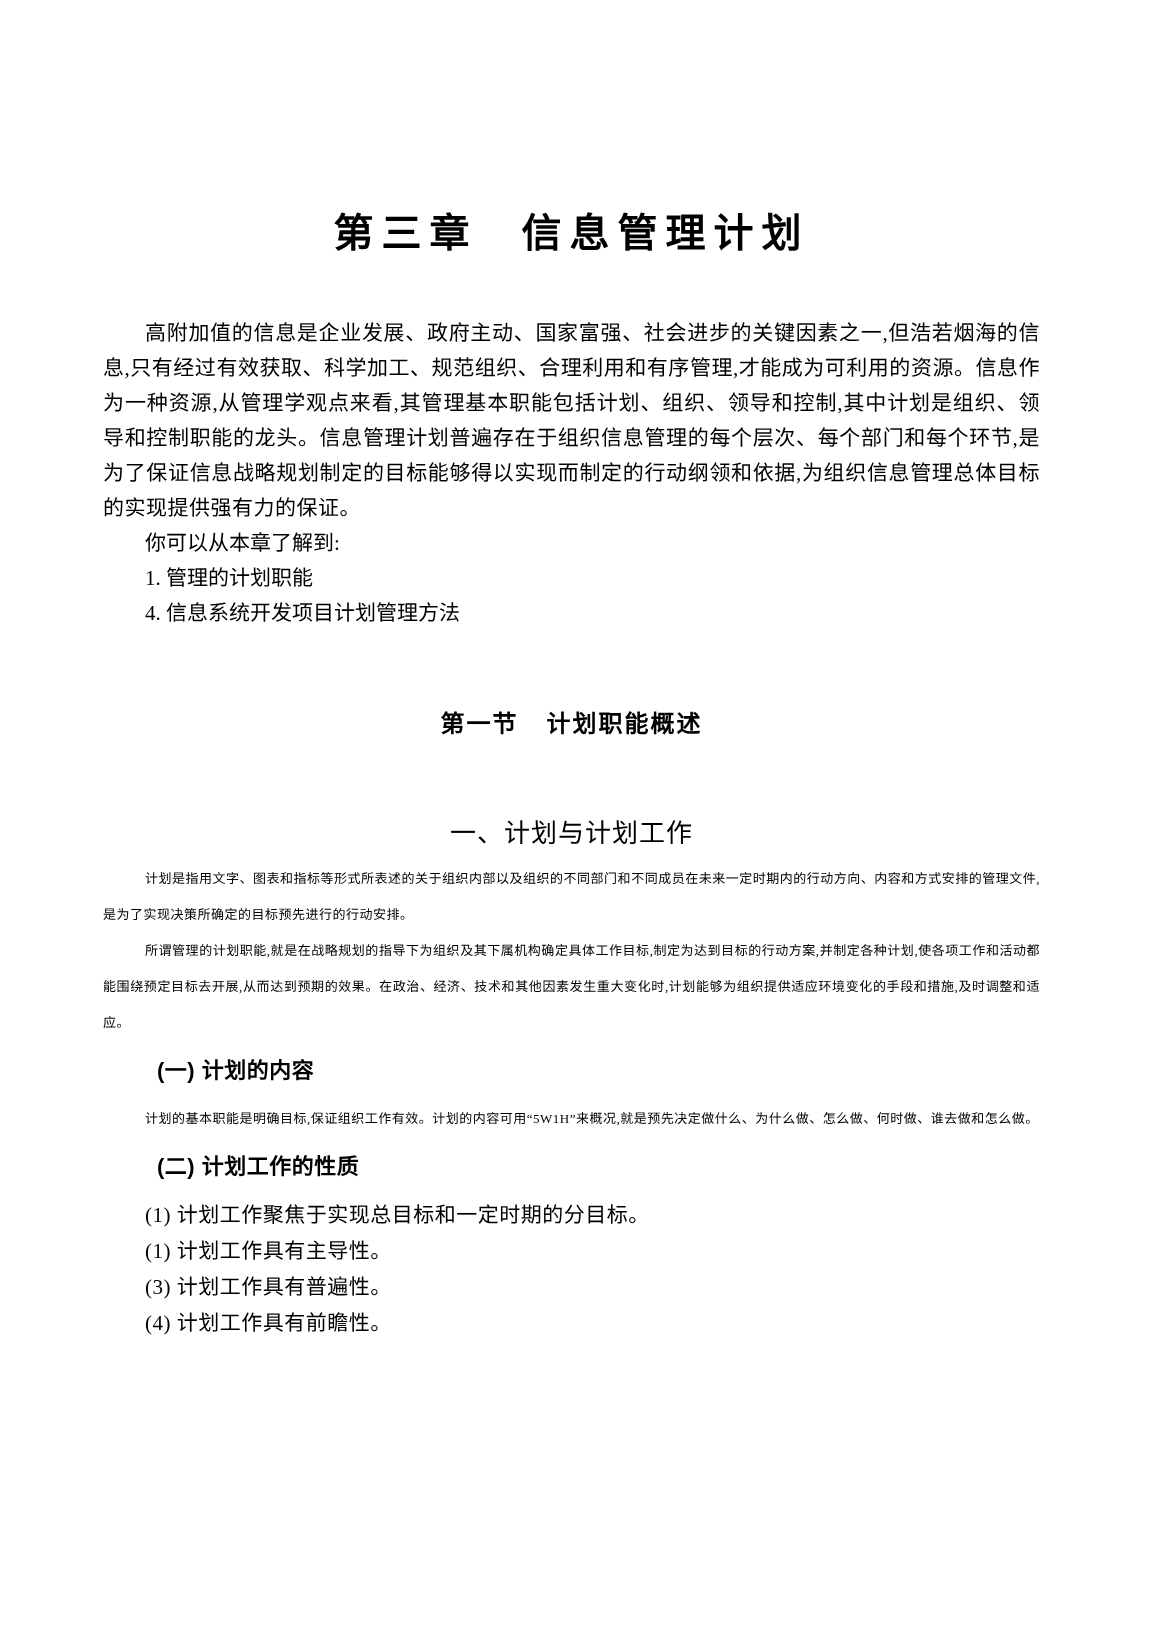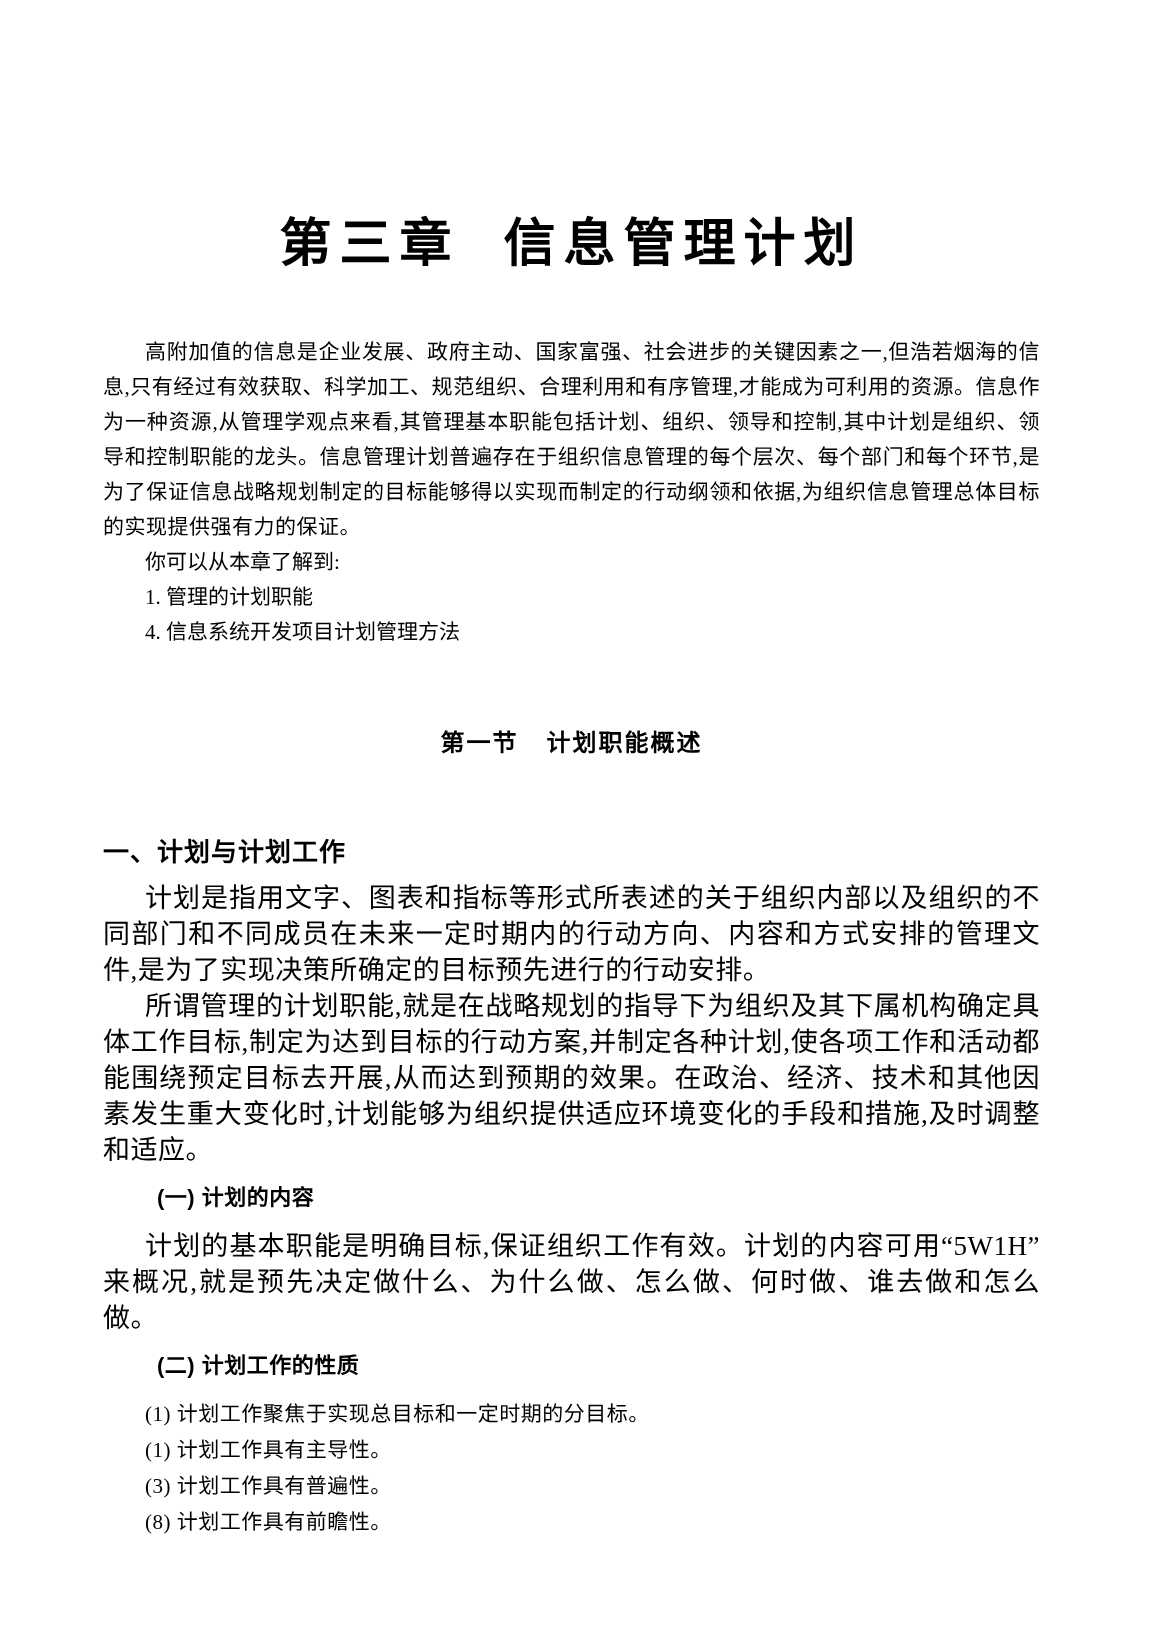--- a/index.html
+++ b/index.html
@@ -18,21 +18,21 @@
     padding: 0 125px 0 103px;
     overflow: hidden;
     font-family: "Liberation Serif", "DejaVu Serif", serif;
   }
 
   
   .chapter-title {
     margin: 0;
     padding-top: 202px;
     text-align: center;
-    font-size: 52px;
+    font-size: 40px;
     font-weight: 700;
     letter-spacing: 8px;
     line-height: 1.6;
     white-space: nowrap;
   }
   .chapter-title .chapter-num {
     margin-right: 44px;
   }
 
   
@@ -76,29 +76,30 @@
   }
   .section-title .section-num {
     margin-right: 28px;
   }
 
   
   .subsection-title {
     margin: 68px 0 0 0;
     font-family: "Liberation Sans", "DejaVu Sans", sans-serif;
     font-size: 26px;
-    font-weight: 700;
+    font-weight: 400;
     line-height: 36px;
     letter-spacing: 1px;
+    text-align: center;
   }
 
   .body-block { margin-top: 10px; }
   p.body36 {
     margin: 0;
-    font-size: 27px;
+    font-size: 13px;
     line-height: 36px;
     text-align: justify;
     letter-spacing: 0.5px;
   }
 
   
   .sub-head {
     margin: 12px;
     font-family: "Liberation Sans", "DejaVu Sans", sans-serif;
     font-size: 22px;
@@ -145,17 +146,17 @@
     <p class="body36 indent">所谓管理的计划职能,就是在战略规划的指导下为组织及其下属机构确定具体工作目标,制定为达到目标的行动方案,并制定各种计划,使各项工作和活动都能围绕预定目标去开展,从而达到预期的效果。在政治、经济、技术和其他因素发生重大变化时,计划能够为组织提供适应环境变化的手段和措施,及时调整和适应。</p>
 
     <h4 class="sub-head">(一) 计划的内容</h4>
     <p class="body36 indent">计划的基本职能是明确目标,保证组织工作有效。计划的内容可用“5W1H”来概况,就是预先决定做什么、为什么做、怎么做、何时做、谁去做和怎么做。</p>
 
     <h4 class="sub-head">(二) 计划工作的性质</h4>
     <ul class="nature-list">
       <li>(1) 计划工作聚焦于实现总目标和一定时期的分目标。</li>
       <li>(1) 计划工作具有主导性。</li>
       <li>(3) 计划工作具有普遍性。</li>
-      <li>(8) 计划工作具有前瞻性。</li>
+      <li>(4) 计划工作具有前瞻性。</li>
     </ul>
   </div>
 
 </div>
 
 </body></html>

